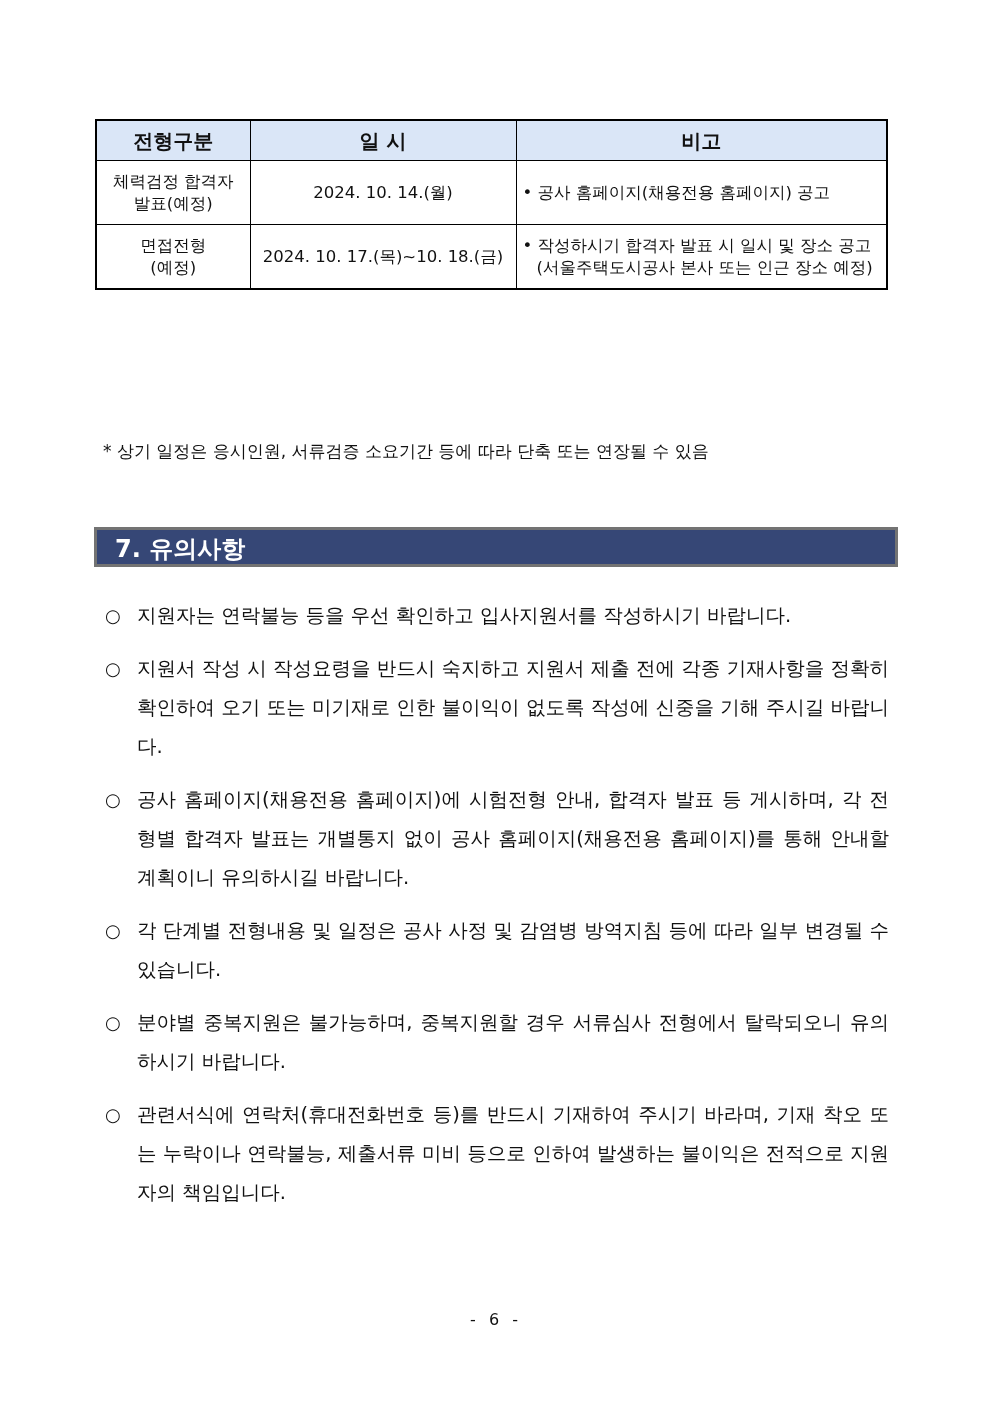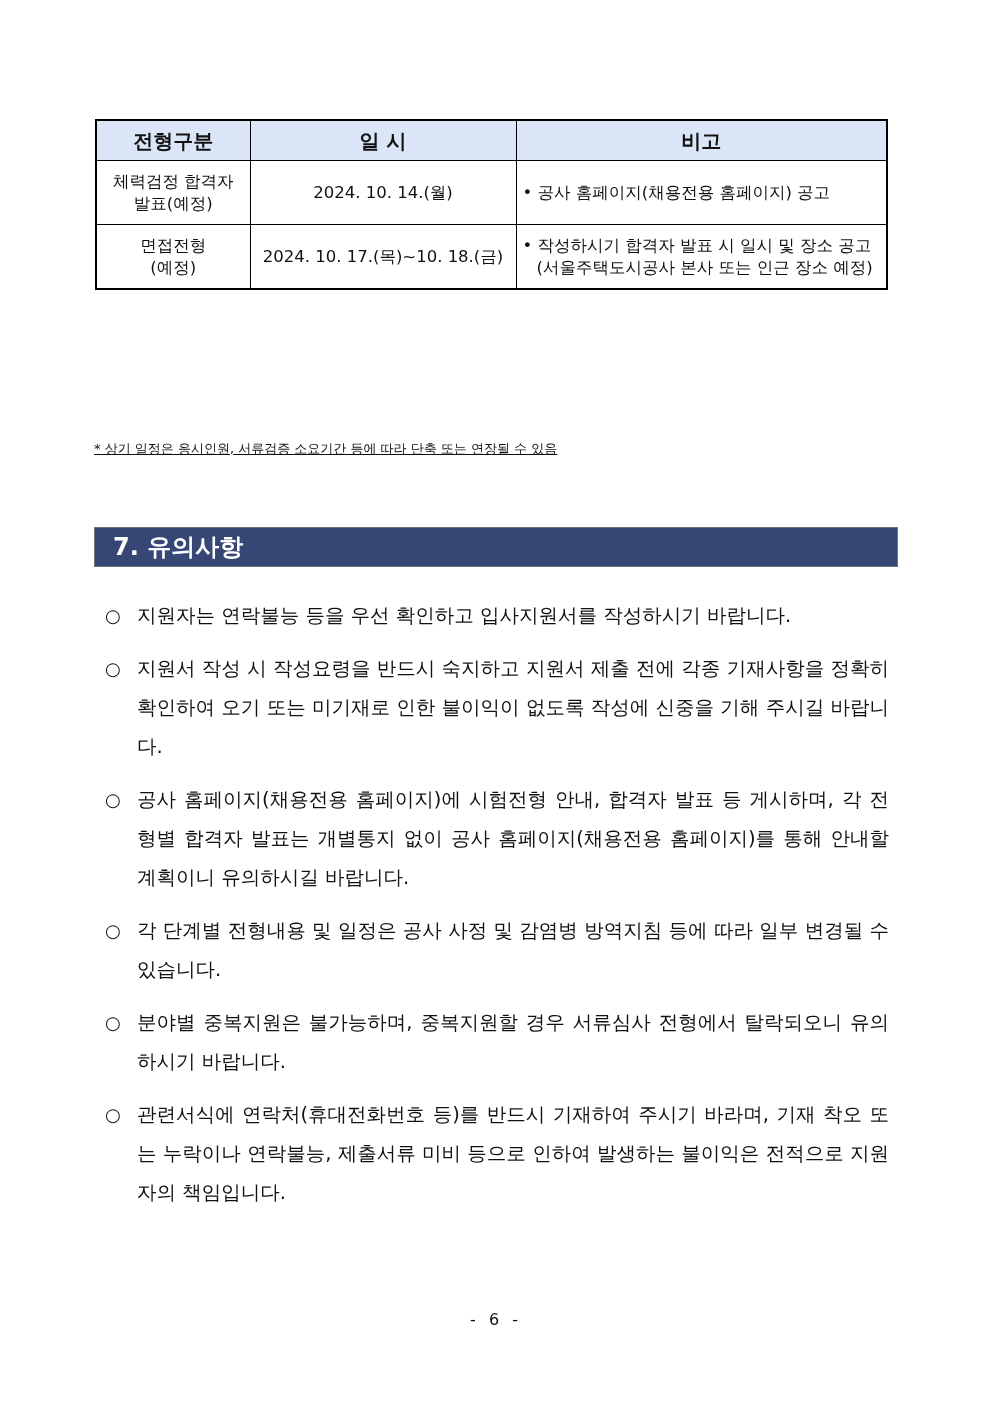--- a/index.html
+++ b/index.html
@@ -7,22 +7,22 @@
   .sched-table { position: absolute; left: 95px; top: 119px; width: 791px; border-collapse: collapse; border: 2px solid #000; table-layout: fixed; }
   .sched-table th, .sched-table td { border: 1px solid #000; text-align: center; vertical-align: middle; font-size: 16.5px; line-height: 22px; padding: 0 6px; }
   .sched-table th { background: #dae6f7; font-weight: bold; height: 39px; font-size: 20px; }
   .sched-table tr.r1 td { height: 63px; }
   .sched-table tr.r2 td { height: 63px; }
   .sched-table tr.r3 td { height: 63px; }
   .sched-table tr.r4 td { height: 62px; }
   .sched-table td.note { text-align: left; }
   .note-line { display: block; }
   .note-line.cont { padding-left: 14px; }
-  .footnote { position: absolute; left: 94px; top: 440px; font-size: 13px; text-decoration: underline; }
-  .section-banner { position: absolute; left: 94px; top: 527px; width: 804px; height: 40px; background: #364776; border: 1px solid #737373; box-sizing: border-box; text-align: center; }
+  .footnote { position: absolute; left: 103px; top: 440px; font-size: 17px; }
+  .section-banner { position: absolute; left: 94px; top: 527px; width: 804px; height: 40px; background: #364776; border: 3px solid #737373; box-sizing: border-box; text-align: center; }
   .section-banner span { position: absolute; left: 18px; top: 3px; color: #fff; font-weight: bold; font-size: 24px; line-height: 32px; }
   .bullets { position: absolute; left: 105px; top: 596px; width: 784px; }
   .bullet { position: relative; padding-left: 32px; font-size: 19.5px; line-height: 39px; margin-bottom: 14px; text-align: justify; }
   .bullet .mark { position: absolute; left: 0; top: 0; font-size: 18px; }
   .page-num { position: absolute; left: 0; width: 992px; top: 1310px; text-align: center; font-size: 16px; letter-spacing: 4px; }
 </style>
 </head>
 <body>
 
 <table class="sched-table">

